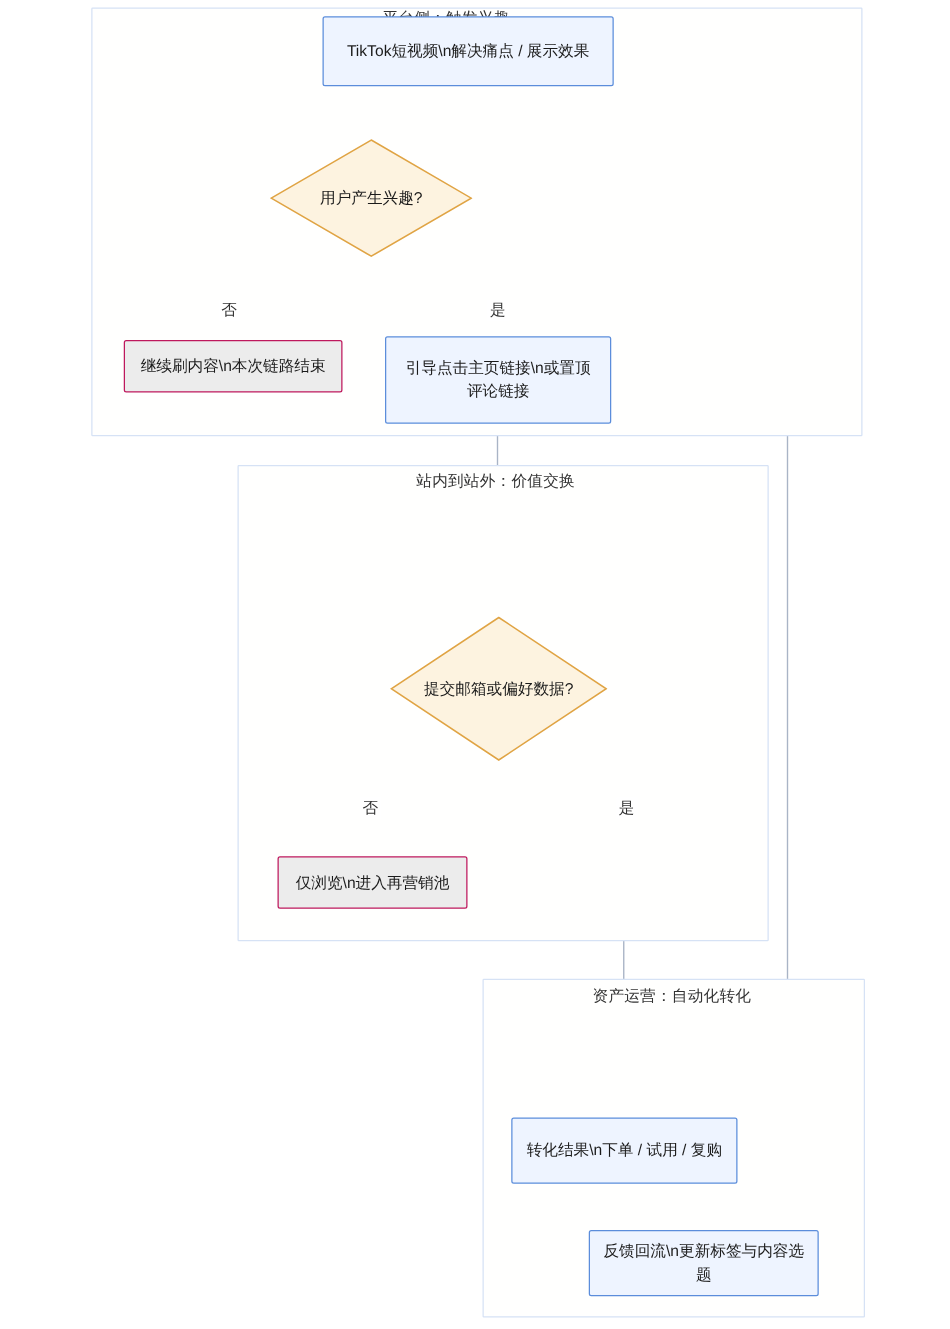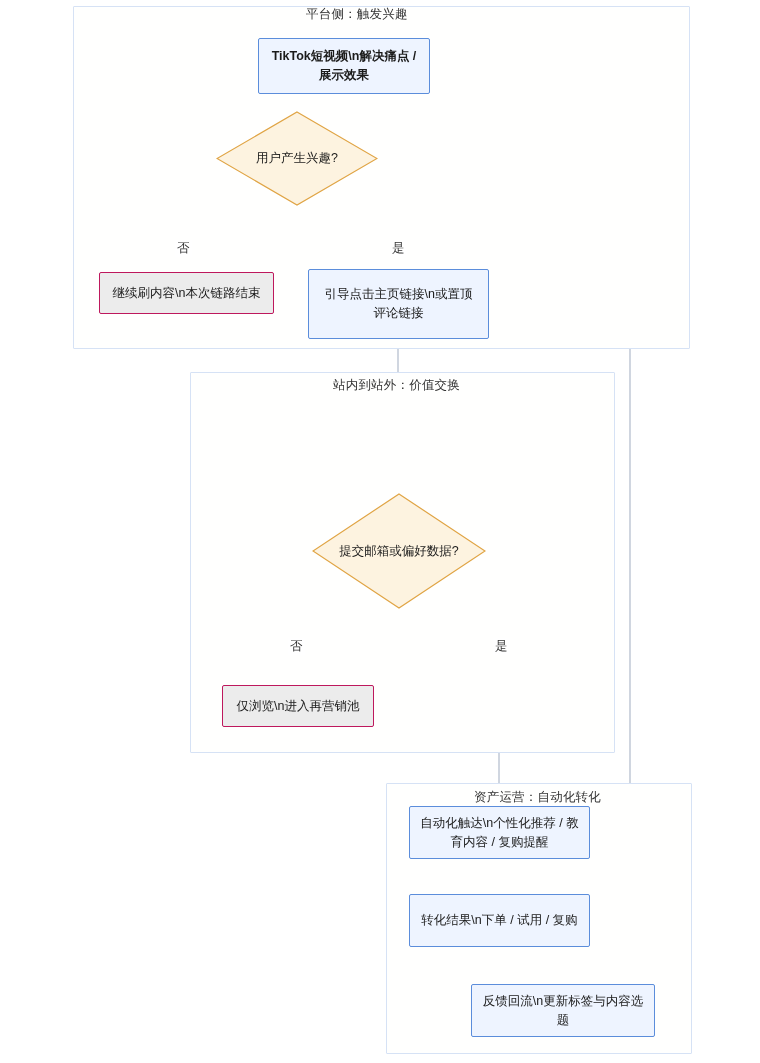--- a/index.html
+++ b/index.html
@@ -131,21 +131,21 @@
 
   <div class="cluster" style="left:73px; top:6px; width:617px; height:343px;"></div>
   <div class="cluster-title" style="left:306px; top:6px;">平台侧：触发兴趣</div>
 
   <div class="cluster" style="left:190px; top:372px; width:425px; height:381px;"></div>
   <div class="cluster-title" style="left:333px; top:377px;">站内到站外：价值交换</div>
 
   <div class="cluster" style="left:386px; top:783px; width:306px; height:271px;"></div>
   <div class="cluster-title" style="left:474px; top:789px;">资产运营：自动化转化</div>
 
-  <div class="node proc" style="left:258px; top:38px; width:172px; height:56px;font-weight:bold;">TikTok短视频\n解决痛点 / 展示效果</div>
+  <div class="node proc" style="left:258px; top:13px; width:233px; height:56px;">TikTok短视频\n解决痛点 / 展示效果</div>
 
   <div class="diamond-wrap" style="left:216px; top:111px; width:162px; height:95px;">
     <svg width="162" height="95" viewBox="0 0 162 95">
       <polygon points="81,1 161,47.5 81,94 1,47.5" fill="#fdf3e0" stroke="#e0a444" stroke-width="1.2"></polygon>
     </svg>
     <div class="diamond-label">用户产生兴趣?</div>
   </div>
 
   <div class="node term" style="left:99px; top:272px; width:175px; height:42px;">继续刷内容\n本次链路结束</div>
 
@@ -155,21 +155,20 @@
   <div class="diamond-wrap" style="left:312px; top:493px; width:174px; height:116px;">
     <svg width="174" height="116" viewBox="0 0 174 116">
       <polygon points="87,1 173,58 87,115 1,58" fill="#fdf3e0" stroke="#e0a444" stroke-width="1.2"></polygon>
     </svg>
     <div class="diamond-label">提交邮箱或偏好数据?</div>
   </div>
 
   <div class="node term" style="left:222px; top:685px; width:152px; height:42px;">仅浏览\n进入再营销池</div>
 
 
-  <div class="node proc" style="left:409px; top:806px; width:181px; height:53px;">自动化触达\n个性化推荐 / 教育内容 / 复购提醒</div>
 
   <div class="node proc" style="left:471px; top:984px; width:184px; height:53px;">反馈回流\n更新标签与内容选题</div>
 
   <div class="node proc" style="left:409px; top:894px; width:181px; height:53px;">转化结果\n下单 / 试用 / 复购</div>
 
   <div class="edge-label" style="left:175px; top:240px;">否</div>
   <div class="edge-label" style="left:390px; top:240px;">是</div>
   <div class="edge-label" style="left:288px; top:638px;">否</div>
   <div class="edge-label" style="left:493px; top:638px;">是</div>
 

